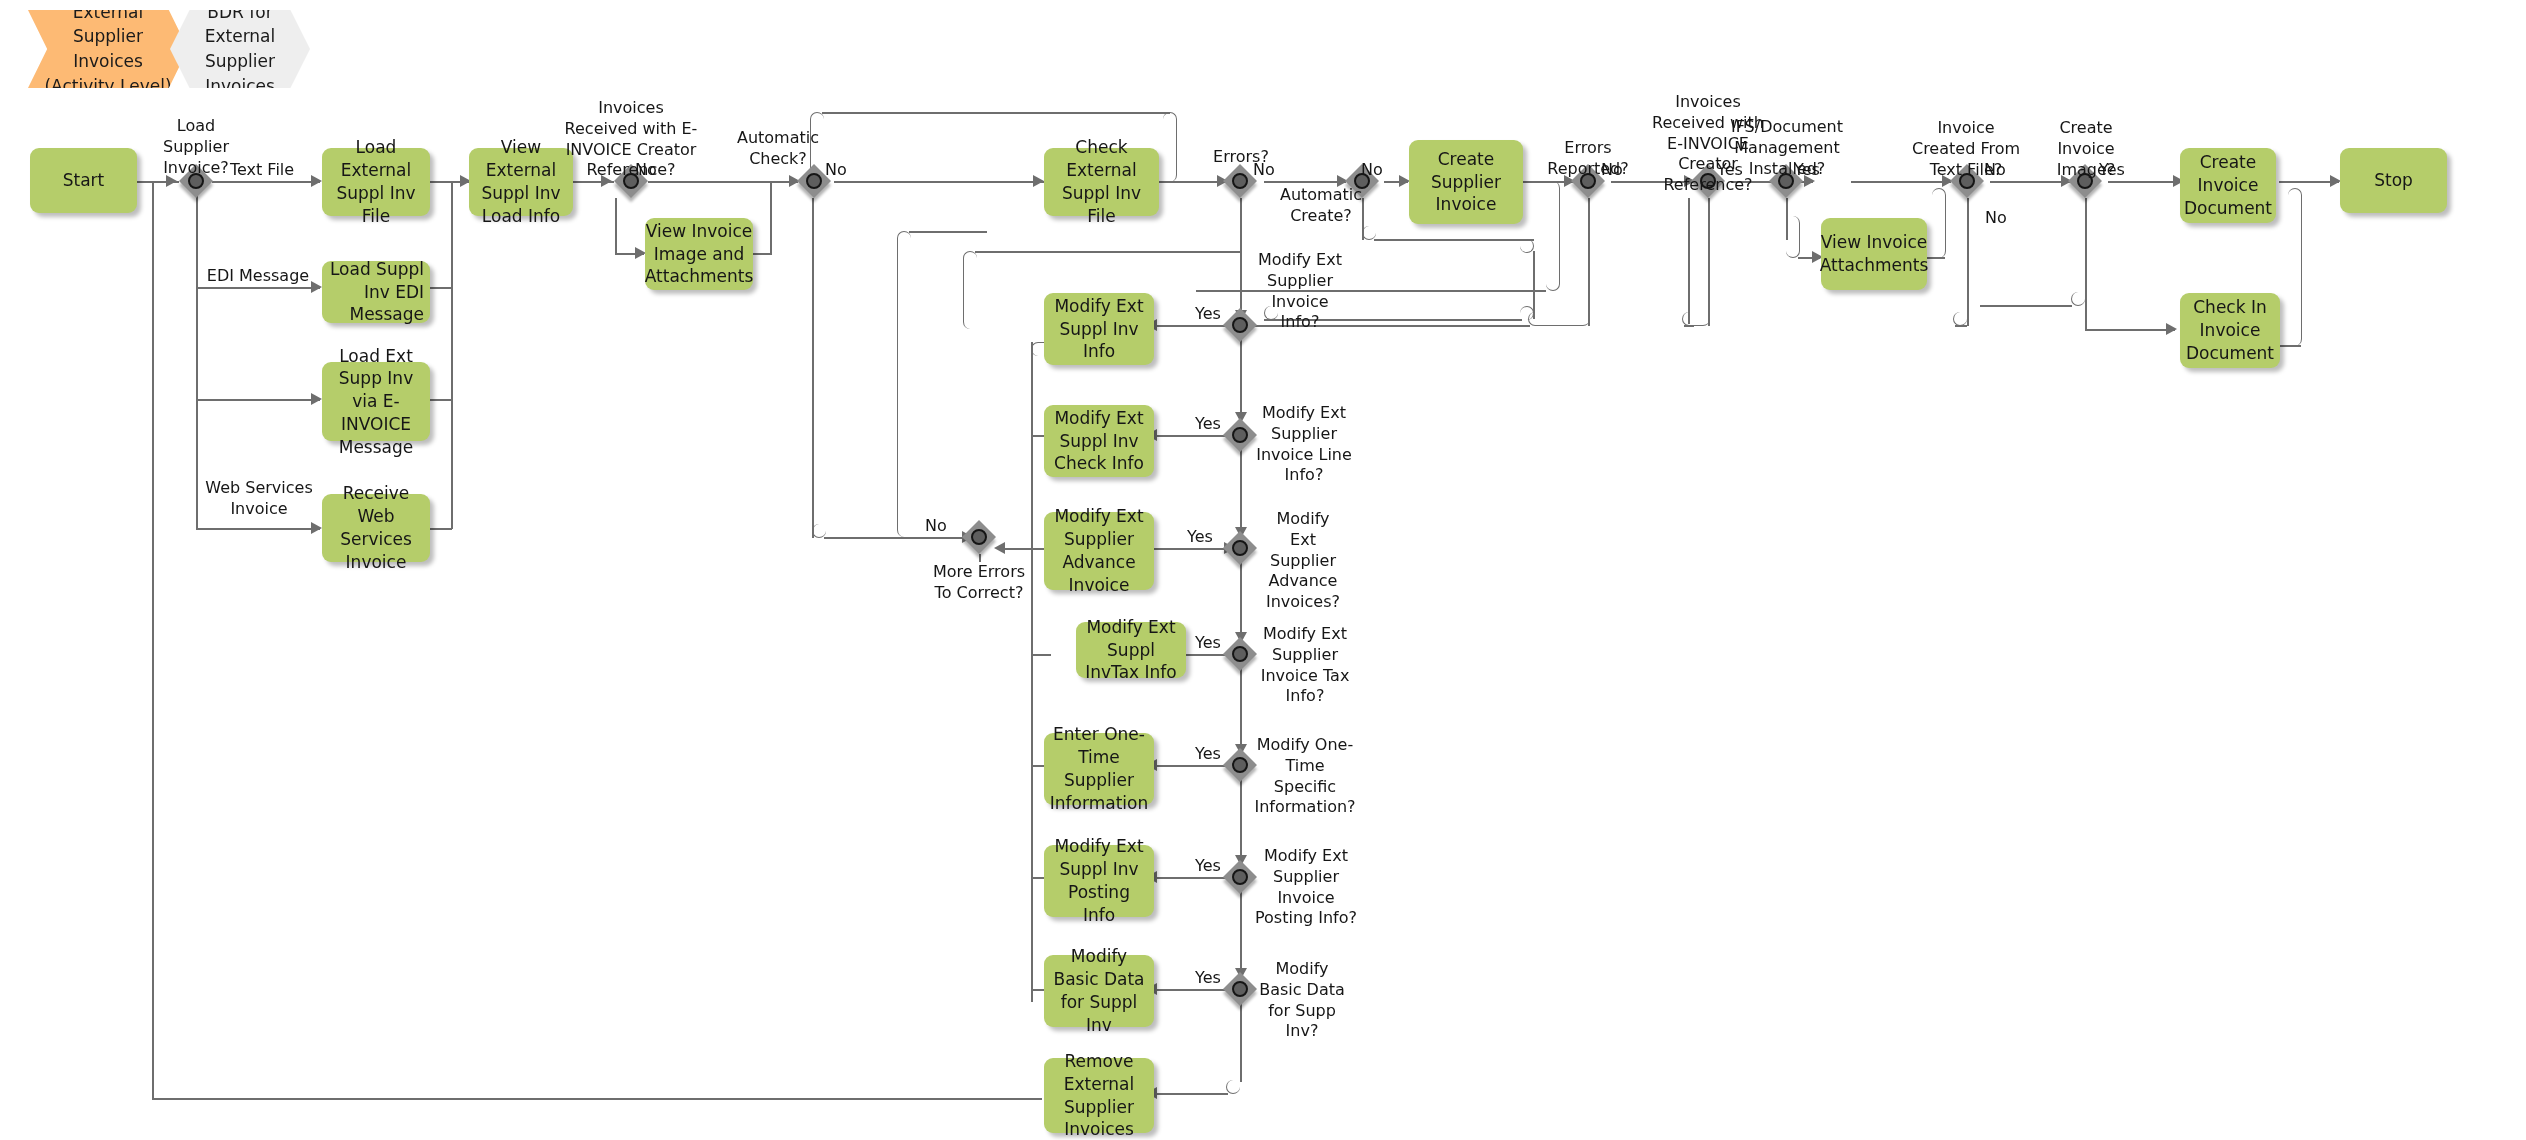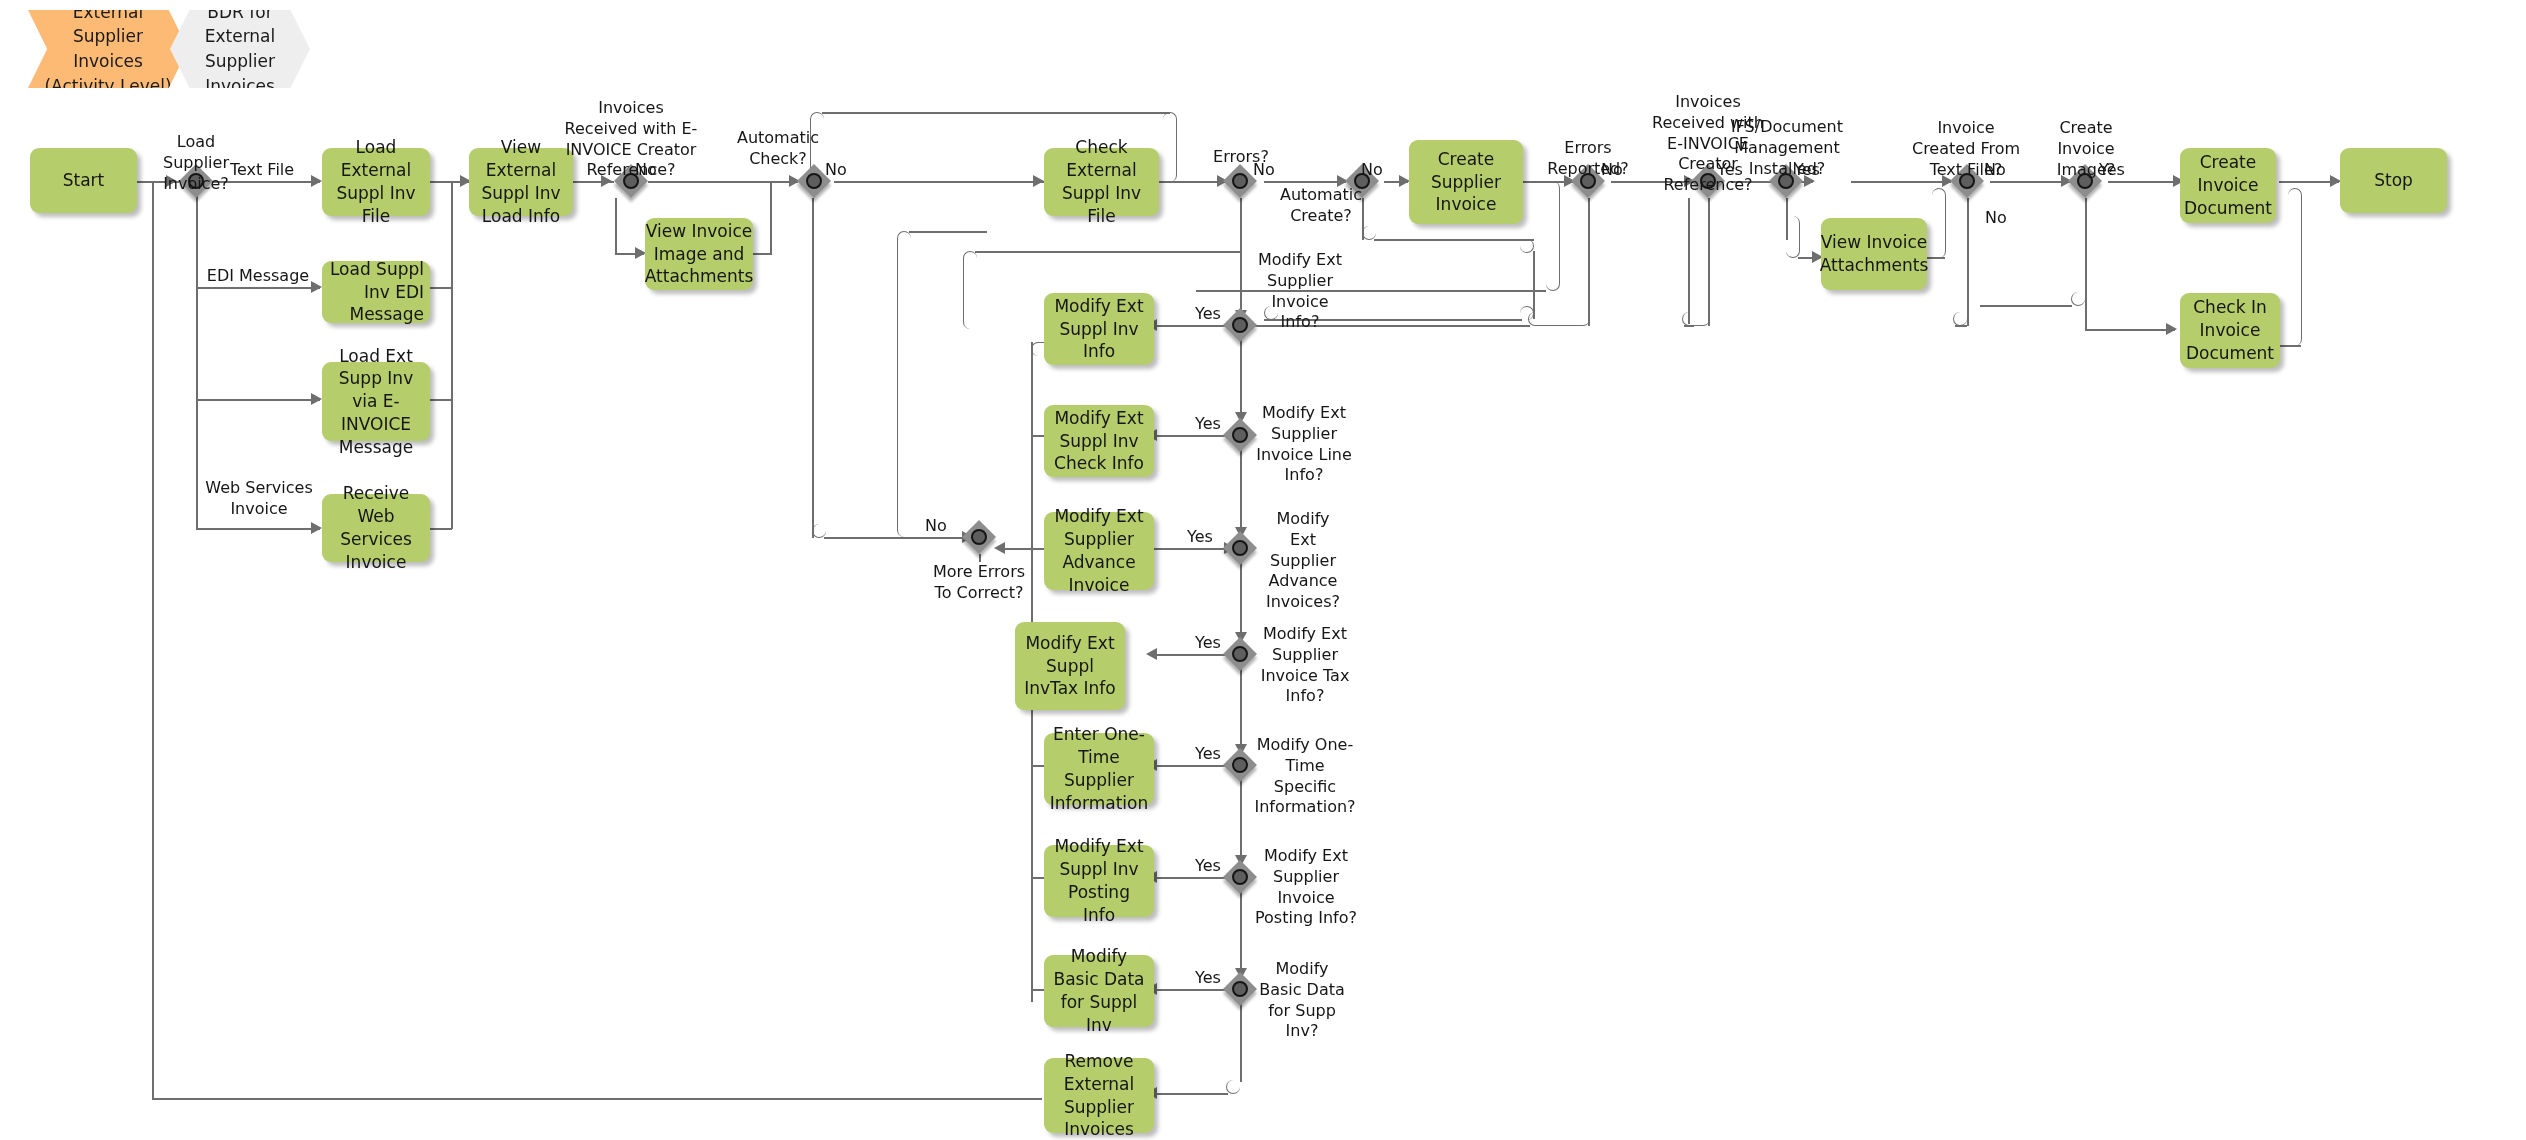--- a/index.html
+++ b/index.html
@@ -394,21 +394,21 @@
 Inv Check Info</span>
   </div>
 
   <div class="act" style="left:1044px; top:512px; width:110px; height:78px;">
     <span>Modify Ext
 Supplier
 Advance
 Invoice</span>
   </div>
 
-  <div class="act" style="left:1015px; top:622px; width:110px; height:88px;justify-content:center;">
+  <div class="act" style="left:1076px; top:622px; width:110px; height:56px;justify-content:center;">
     <span>Modify Ext Suppl
 InvTax Info</span>
   </div>
 
   <div class="act" style="left:1044px; top:733px; width:110px; height:72px;">
     <span>Enter One-Time
 Supplier
 Information</span>
   </div>
 
@@ -427,21 +427,21 @@
     <span>Remove
 External
 Supplier
 Invoices</span>
   </div>
 
   <div class="dec" style="left:179px; top:164px;">
     <div class="dia"></div>
     <div class="ring"></div>
   </div>
-  <div class="lbl" style="left:141px; top:132px; width:110px;">Load
+  <div class="lbl" style="left:141px; top:116px; width:110px;">Load
 Supplier
 Invoice?</div>
 
   <div class="dec" style="left:614px; top:164px;">
     <div class="dia"></div>
     <div class="ring"></div>
   </div>
   <div class="lbl" style="left:548px; top:98px; width:166px;">Invoices
 Received with E-
 INVOICE Creator

